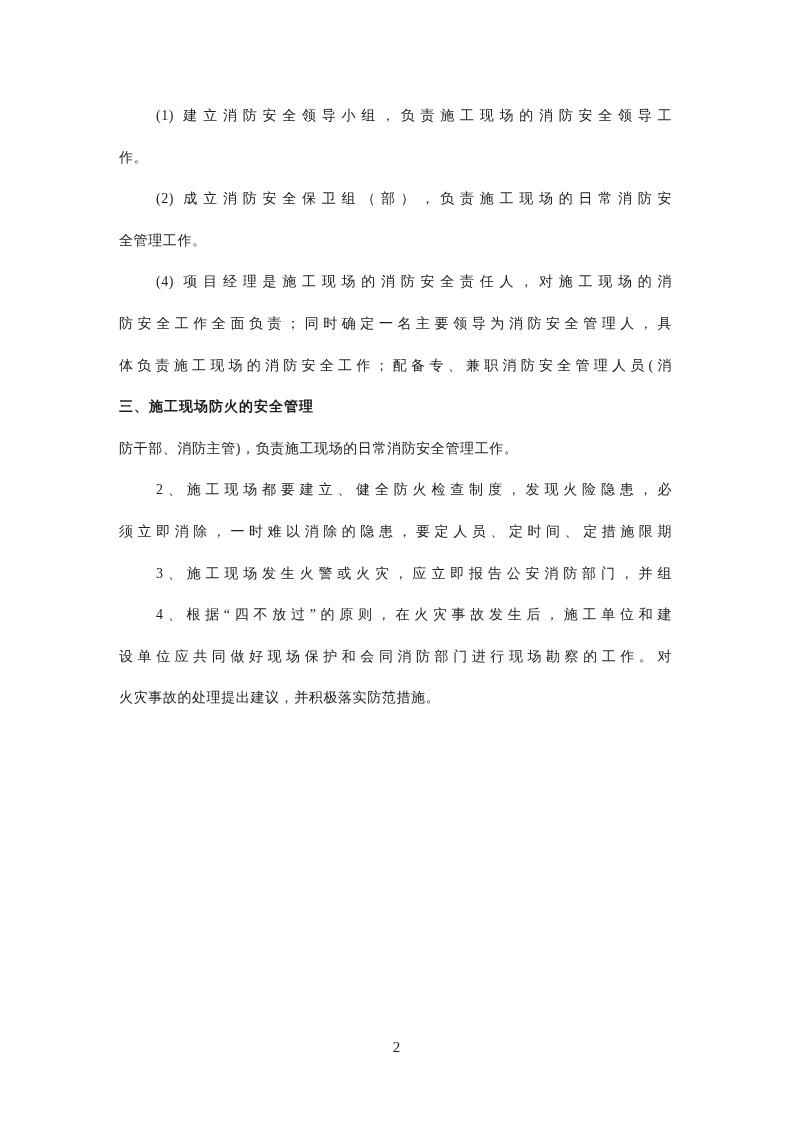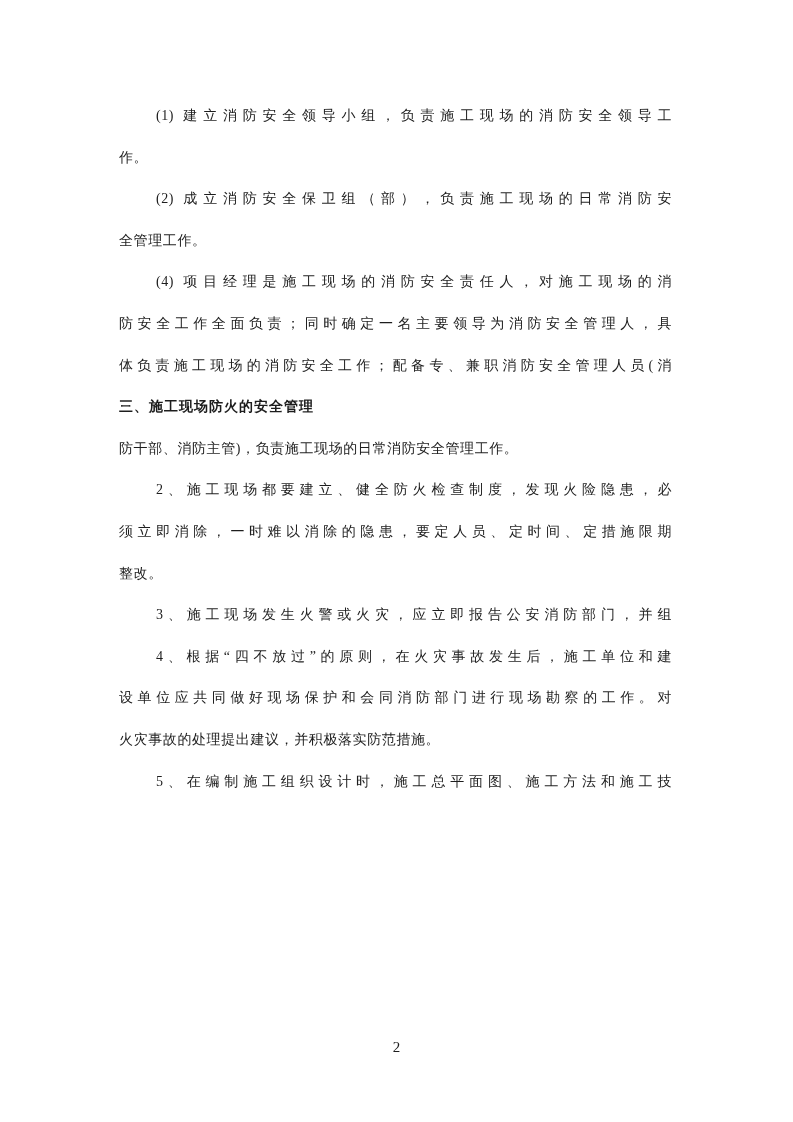--- a/index.html
+++ b/index.html
@@ -64,23 +64,21 @@
       <div class="line">作。</div>
       <div class="line indent just">(2) 成立消防安全保卫组（部），负责施工现场的日常消防安</div>
       <div class="line">全管理工作。</div>
       <div class="line indent just">(4) 项目经理是施工现场的消防安全责任人，对施工现场的消</div>
       <div class="line just">防安全工作全面负责；同时确定一名主要领导为消防安全管理人，具</div>
       <div class="line just">体负责施工现场的消防安全工作；配备专、兼职消防安全管理人员(消</div>
       <div class="line heading">三、施工现场防火的安全管理</div>
       <div class="line">防干部、消防主管)，负责施工现场的日常消防安全管理工作。</div>
       <div class="line indent just">2、施工现场都要建立、健全防火检查制度，发现火险隐患，必</div>
       <div class="line just">须立即消除，一时难以消除的隐患，要定人员、定时间、定措施限期</div>
-      <div class="line">整改。</div>
       <div class="line indent just">3、施工现场发生火警或火灾，应立即报告公安消防部门，并组</div>
       <div class="line indent just">4、根据“四不放过”的原则，在火灾事故发生后，施工单位和建</div>
       <div class="line just">设单位应共同做好现场保护和会同消防部门进行现场勘察的工作。对</div>
       <div class="line">火灾事故的处理提出建议，并积极落实防范措施。</div>
-      <div class="line indent just">5、在编制施工组织设计时，施工总平面图、施工方法和施工技</div>
     </div>
   <div class="footer">
     <span>2</span>
   </div>
 </div>
 
 </body></html>

